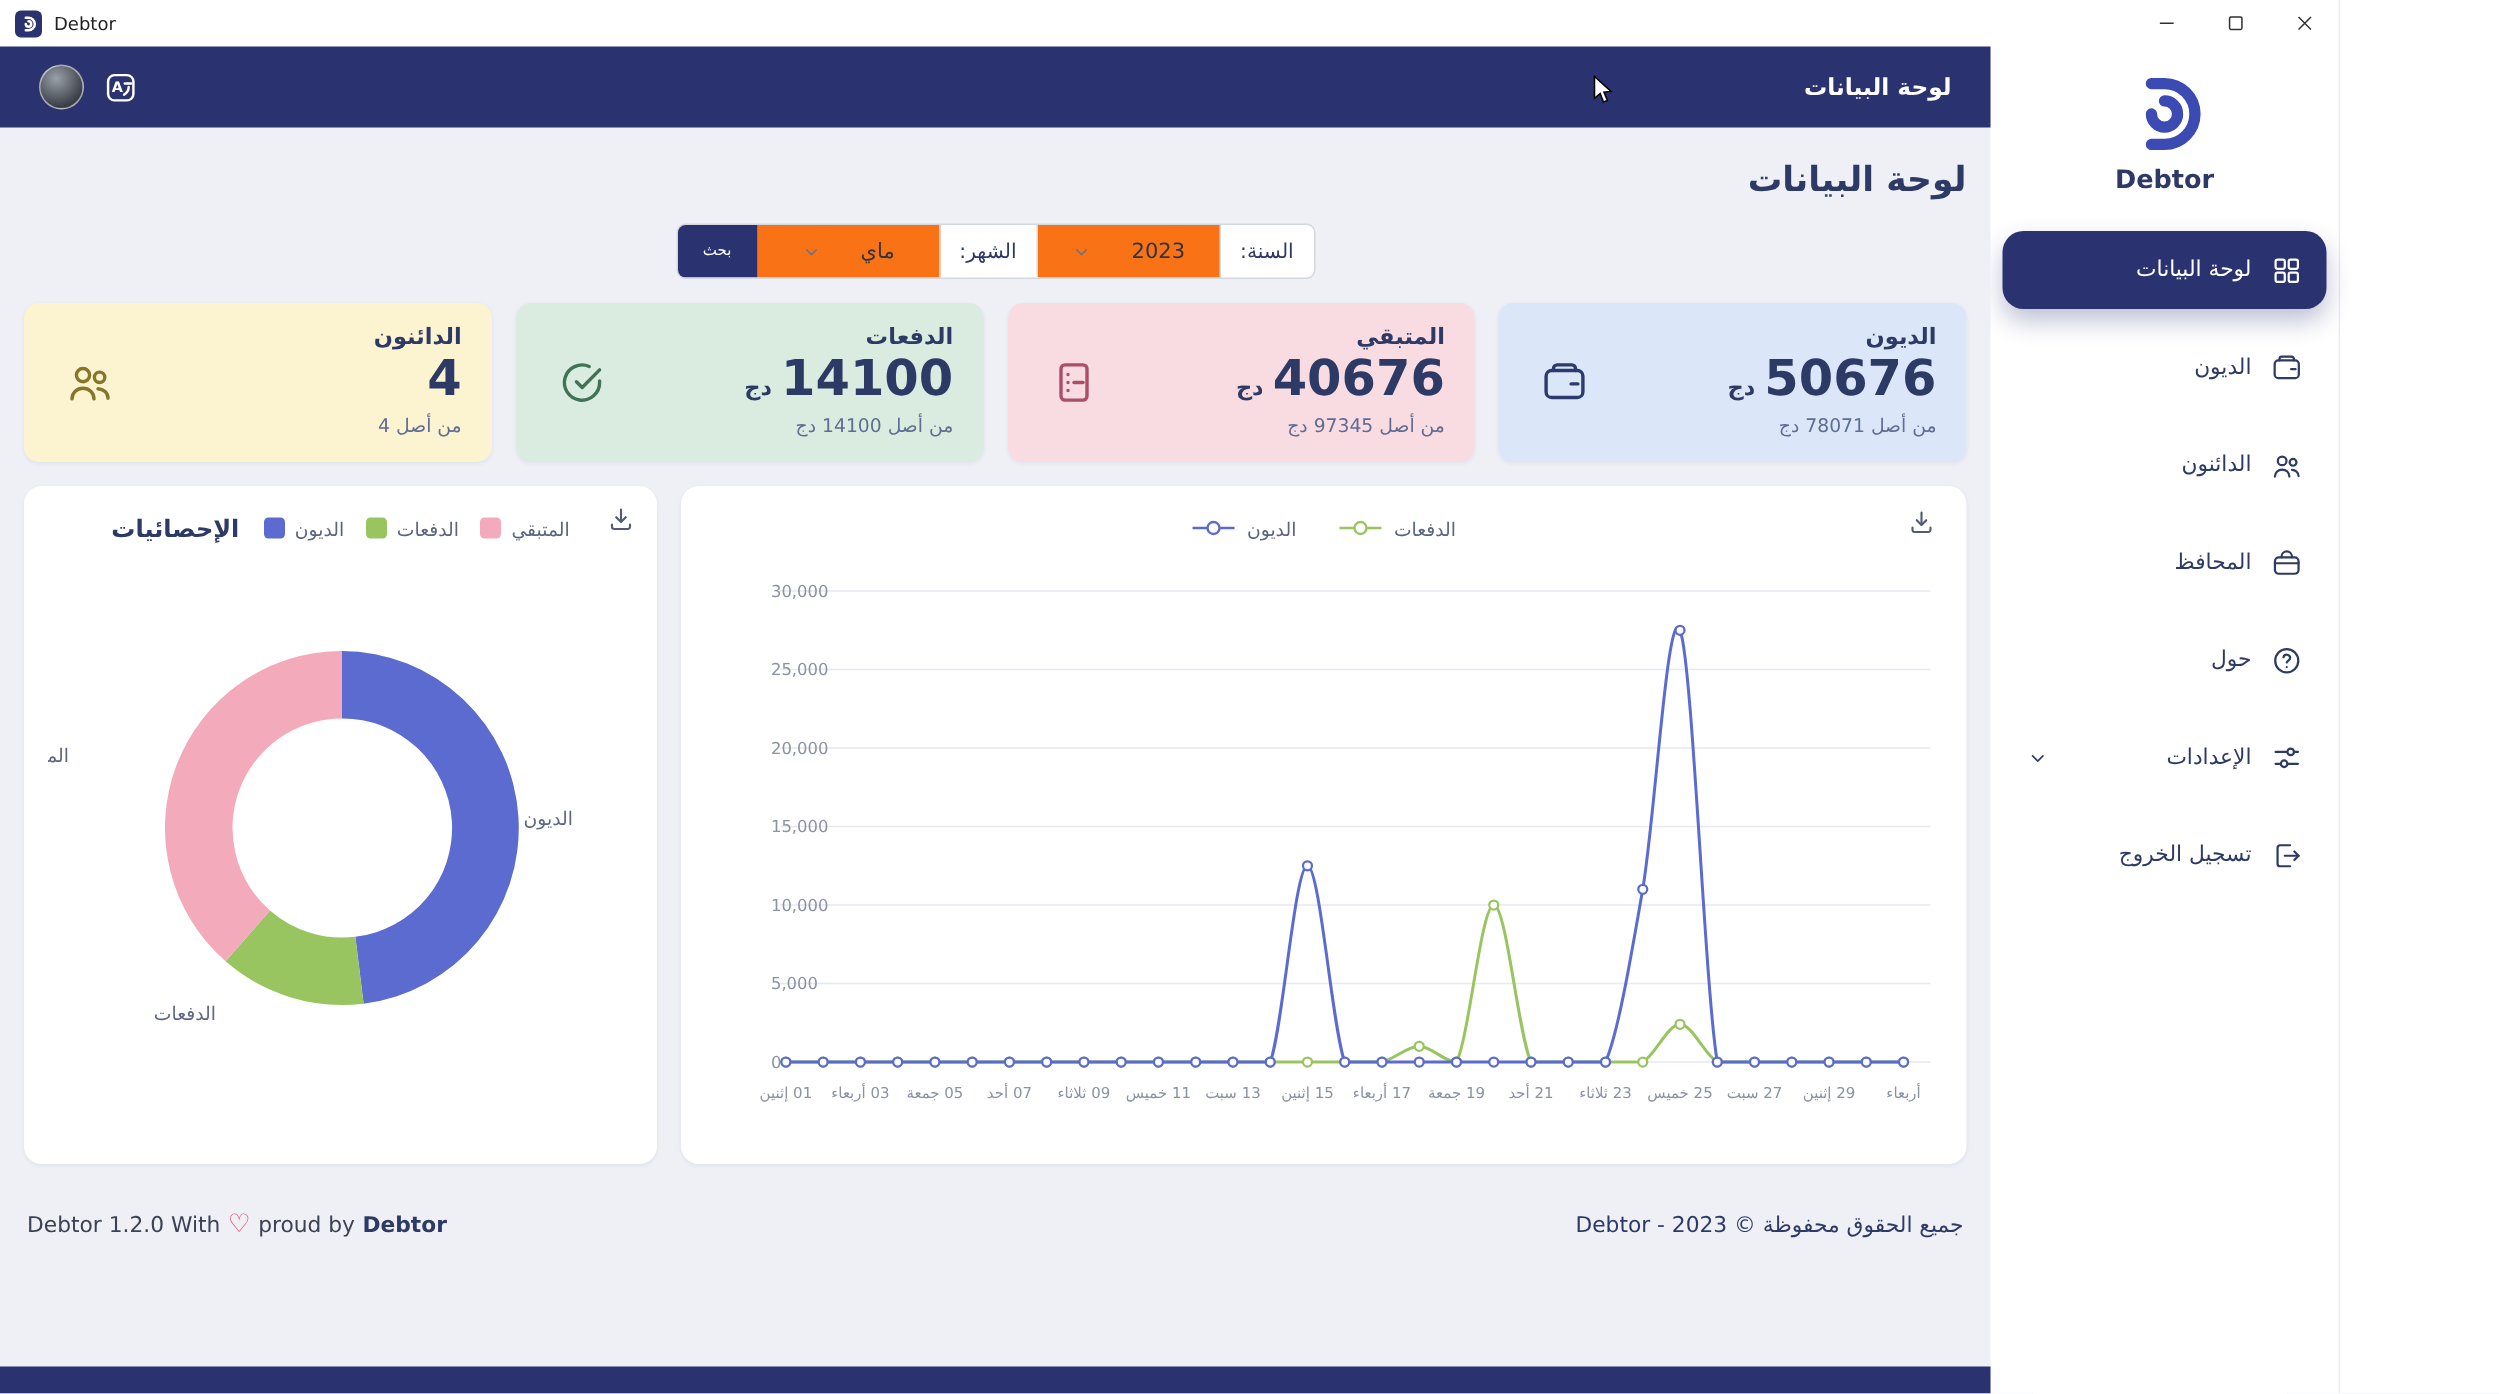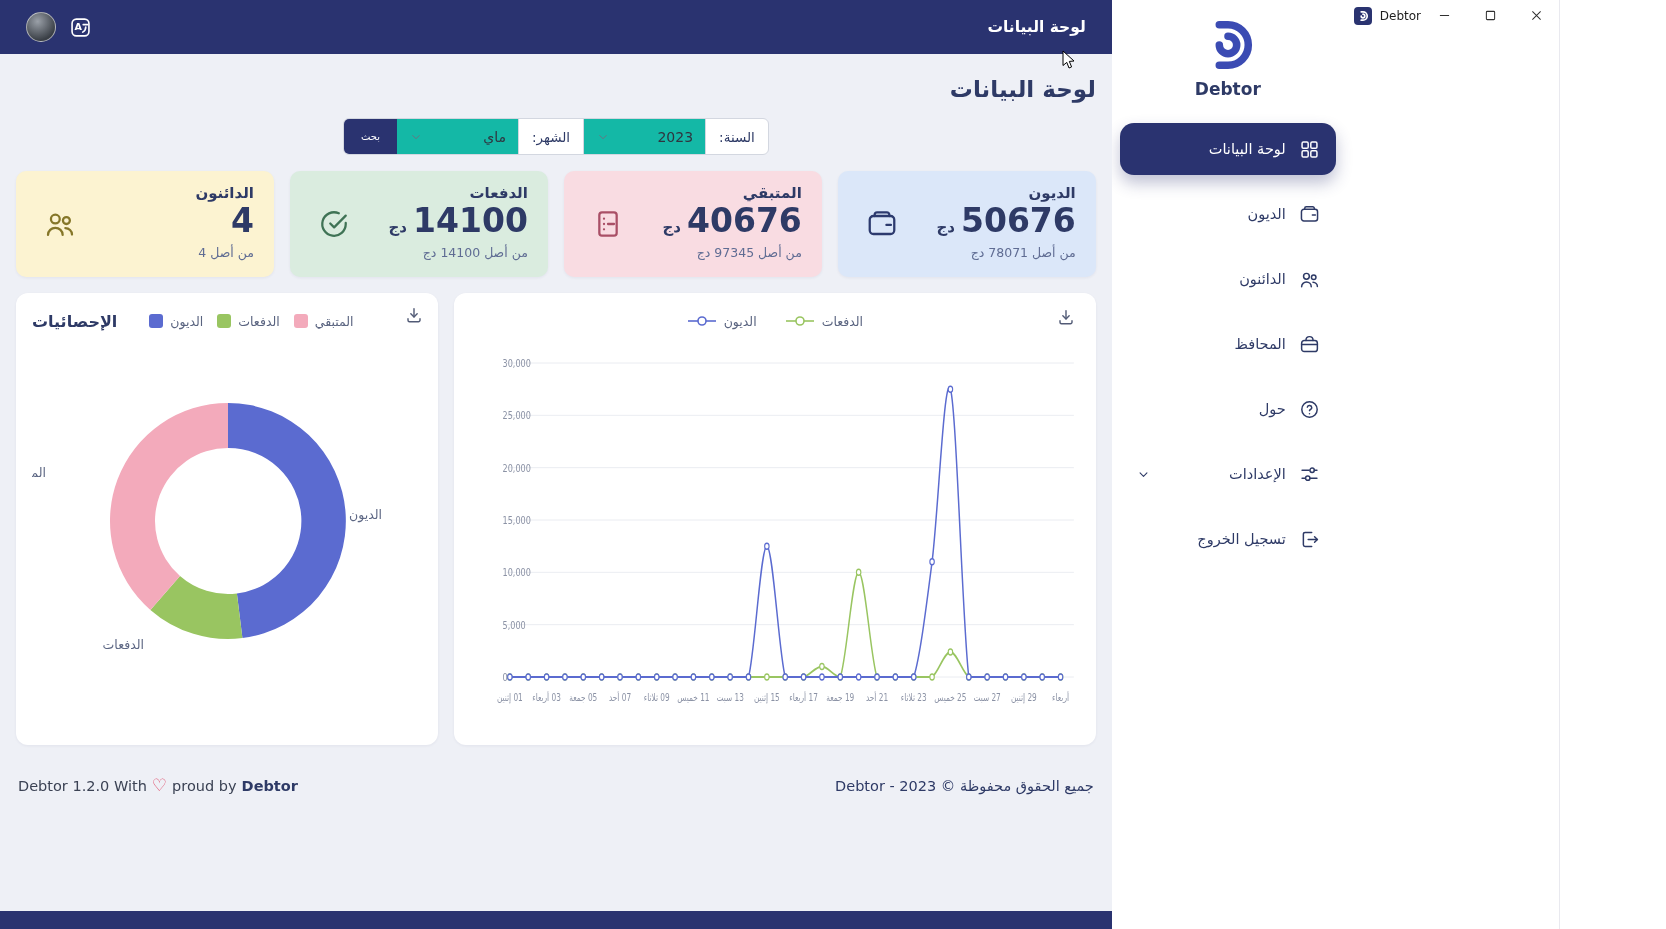--- a/index.html
+++ b/index.html
@@ -1,20 +1,20 @@
 <!DOCTYPE html>
 <html lang="ar" dir="rtl"><head>
 <meta charset="utf-8">
 <style>
   *{box-sizing:border-box;margin:0;padding:0}
   html,body{width:1666px;height:929px}
   body{font-family:"DejaVu Sans","Liberation Sans",sans-serif;background:#fff;direction:rtl;overflow:hidden;position:relative}
   svg{display:block}
 
-  .window{position:absolute;top:0;left:0;width:1560px;height:929px;background:#fff;display:flex;flex-direction:row;border-right:1px solid #e9e9ef}
+  .window{position:absolute;top:0;left:0;width:1560px;height:929px;background:#fff;display:flex;flex-direction:column;border-right:1px solid #e9e9ef}
 
   
   .titlebar{height:31px;background:#fff;display:flex;align-items:center;justify-content:space-between;direction:ltr;flex:none}
   .titlebar-left{display:flex;align-items:center;gap:8px;padding-left:10px}
   .tb-logo{width:18px;height:18px;background:#2a3370;border-radius:4px;display:flex;align-items:center;justify-content:center}
   .tb-title{font-size:12px;color:#1e1e1e}
   .tb-controls{display:flex;height:100%}
   .tb-btn{width:46px;height:100%;display:flex;align-items:center;justify-content:center;color:#303030;cursor:pointer}
   .tb-btn svg{width:11px;height:11px;fill:none;stroke:currentColor;stroke-width:1.1}
 
@@ -43,21 +43,21 @@
   .lang svg{width:23px;height:23px}
 
   .content{flex:1;display:flex;flex-direction:column;padding:0 16px;overflow:hidden}
   .page-title{margin-top:22px;font-size:23px;font-weight:700;color:#2e3a66;text-align:right}
 
   
   .filters{margin-top:16px;display:flex;justify-content:center;flex:none}
   .filter-group{display:flex;align-items:stretch;height:37px;background:#fff;border:1px solid #d3d7e0;border-radius:6px;overflow:hidden;direction:rtl}
   .filter-group > * + *{border-right:1px solid #d3d7e0}
   .f-label{display:flex;align-items:center;padding:0 13px;font-size:13.5px;color:#2e3a66;white-space:nowrap}
-  .f-select{display:flex;align-items:center;justify-content:space-between;gap:26px;padding:0 12px;min-width:122px;cursor:pointer;background:#14b8a6}
+  .f-select{display:flex;align-items:center;justify-content:center;gap:26px;padding:0 12px;min-width:122px;cursor:pointer;background:#f97316}
   .f-value{font-size:14px;color:#30343f}
   .f-chev{display:flex;color:#6b7280}
   .f-chev svg{width:14px;height:14px}
   .f-search{background:#2a3370;color:#fff;border:none;font-size:10px;padding:0 17px;cursor:pointer;font-family:inherit}
 
   
   .stats{margin-top:16px;display:grid;grid-template-columns:repeat(4,1fr);gap:16px;flex:none}
   .stat-card{position:relative;height:106px;border-radius:10px;padding:13px 20px 0;box-shadow:0 1px 3px rgba(30,40,90,.06)}
   .stat-title{font-size:15px;font-weight:700;color:#2e3a66;text-align:right}
   .stat-value{text-align:right;color:#2e3a66;line-height:1.1;margin-top:1px}
@@ -71,21 +71,21 @@
   .charts{margin-top:16px;display:flex;gap:16px;height:452px;flex:none}
   .card{background:#fff;border-radius:12px;box-shadow:0 1px 3px rgba(30,40,90,.06);padding:12px 16px;position:relative}
   .line-card{flex:1;min-width:0}
   .donut-card{width:422px;flex:none}
   .dl{position:absolute;color:#525b76;cursor:pointer}
   .dl svg{width:20px;height:20px}
   .line-header{position:relative;height:32px;display:flex;align-items:center;justify-content:center}
   .line-header .dl{right:4px;top:2px}
   .line-legend{display:flex;direction:ltr;gap:28px;align-items:center}
   .l-item{display:flex;direction:ltr;align-items:center;gap:7px;font-size:12.5px;color:#5a6480;cursor:pointer}
-  .donut-header{height:32px;display:flex;direction:ltr;align-items:center;gap:32px}
+  .donut-header{height:32px;display:flex;direction:ltr;align-items:center;justify-content:center;gap:16px}
   .donut-title{font-size:16px;font-weight:700;color:#2e3a66}
   .donut-legend{display:flex;direction:ltr;gap:14px;align-items:center}
   .sq{width:14px;height:14px;border-radius:3px;display:inline-block}
   #line-svg{width:100%;height:calc(100% - 36px)}
   #donut-svg{width:100%;height:calc(100% - 36px)}
 
   
   .footer-row{margin-top:32px;display:flex;justify-content:space-between;align-items:center;direction:rtl;padding:0 2px;flex:none}
   .footer-copy{font-size:14.5px;color:#2e3a66}
   .footer-ver{direction:ltr;font-size:14.5px;color:#3b4254;display:flex;align-items:center;gap:5px}

